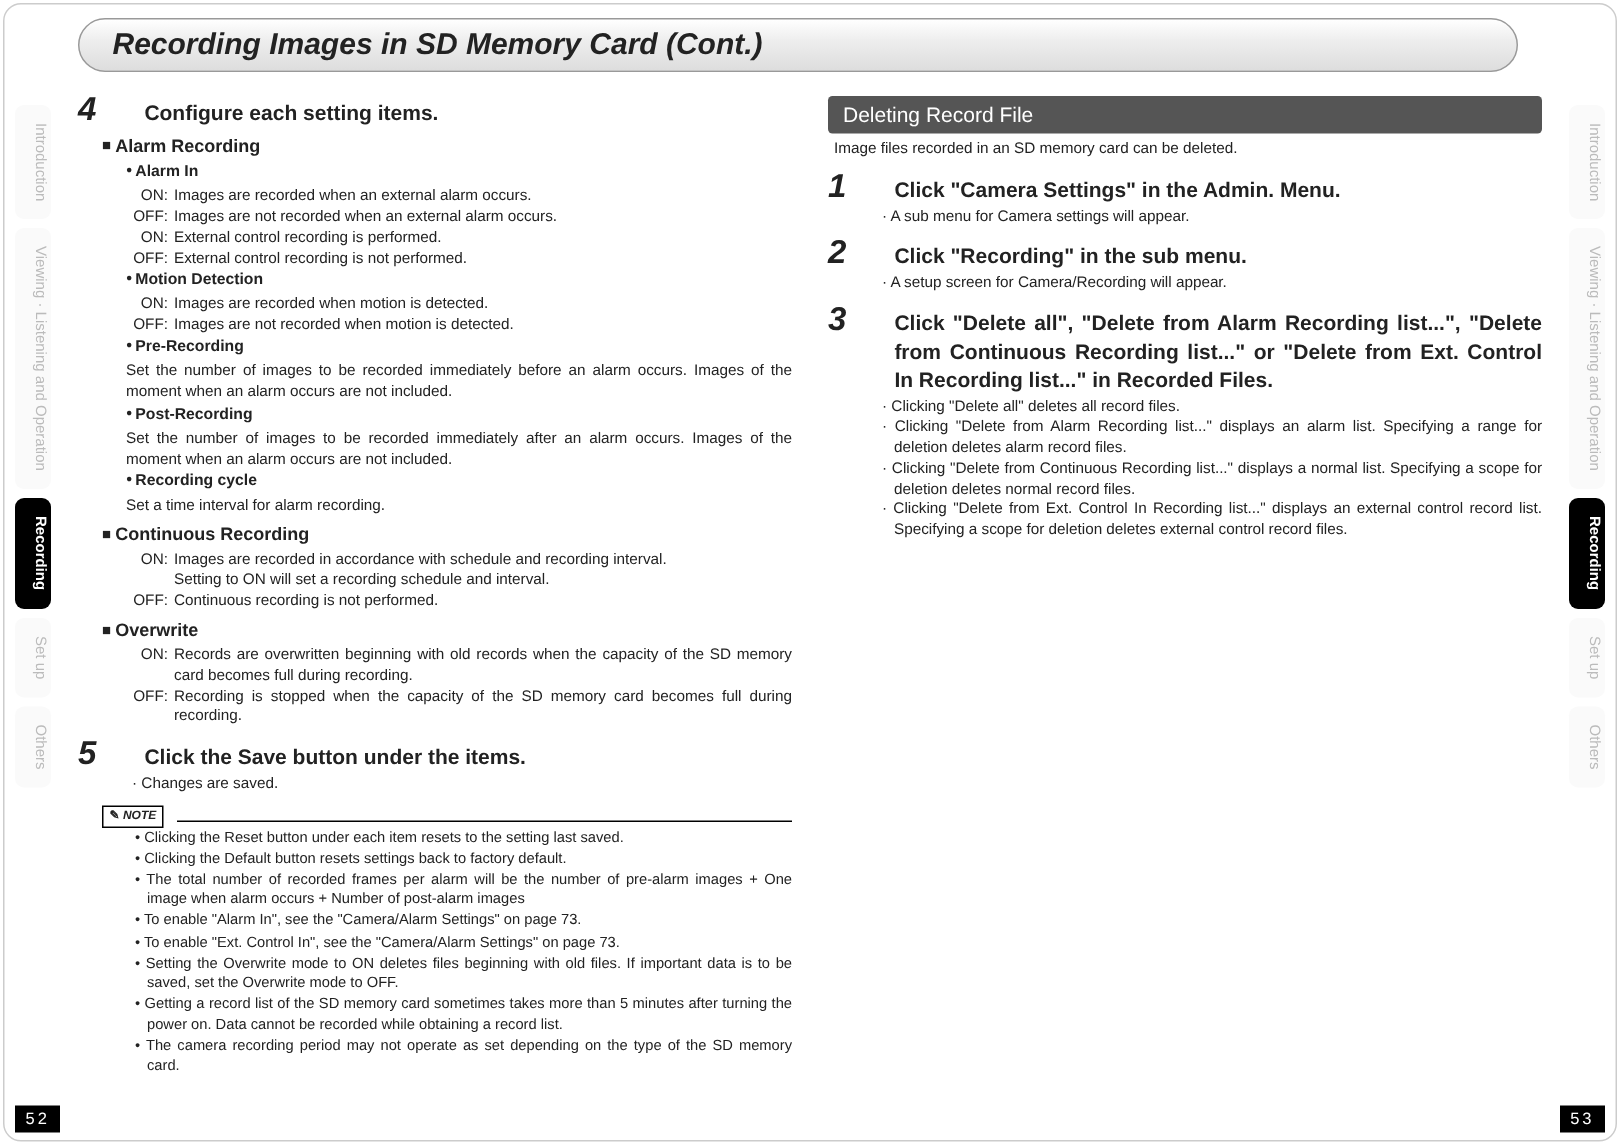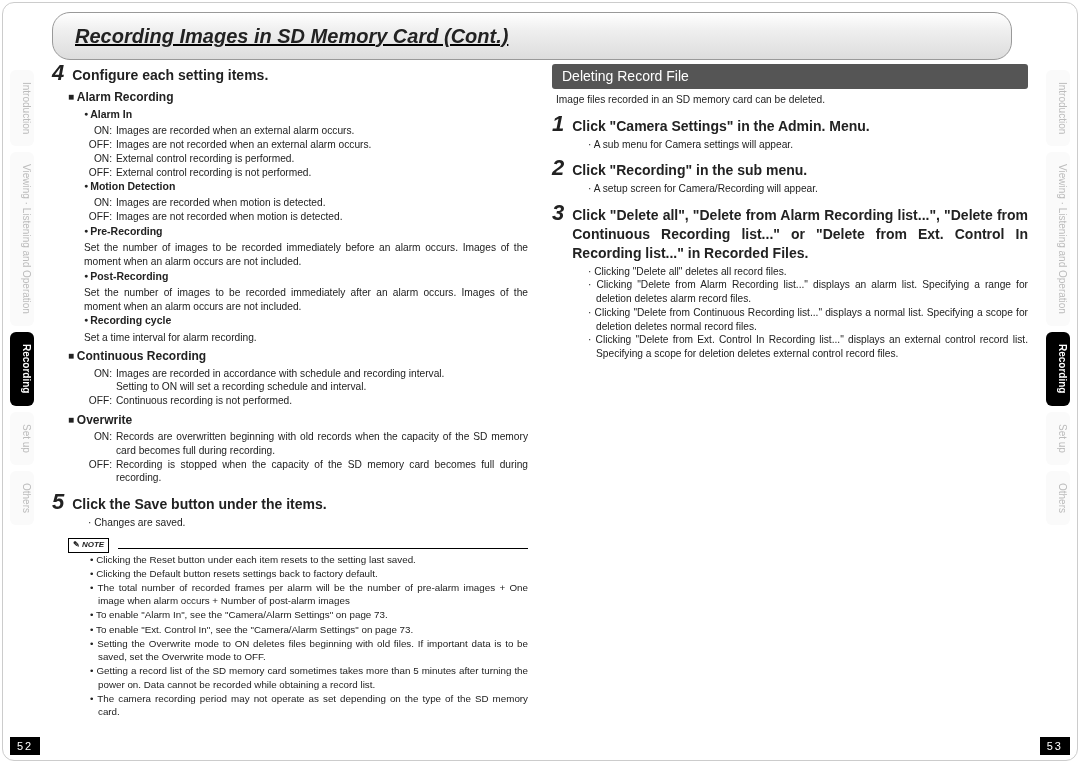--- a/index.html
+++ b/index.html
@@ -16,28 +16,27 @@
     top: 0; left: 0; right: 0; bottom: 0;
     border: 1px solid #ccc;
     border-radius: 12px;
     margin: 2px;
   }
   .title-bar {
     position: absolute;
     top: 12px;
     left: 52px;
     right: 68px;
-    height: 48px;
+    height: 36px;
     border: 1px solid #999;
     border-radius: 18px;
     background: linear-gradient(to bottom, #fff 0%, #eee 40%, #ddd 100%);
     display: flex;
     align-items: center;
     padding-left: 22px;
-    text-decoration: underline;
   }
   .title-bar span {
     font-size: 20px;
     font-weight: bold;
     font-style: italic;
     color: #222;
   }
   .side-tabs {
     position: absolute;
     top: 70px;
@@ -88,20 +87,21 @@
     font-size: 22px;
     font-weight: bold;
     font-style: italic;
     margin-right: 8px;
     line-height: 1;
   }
   .step-text {
     font-size: 14px;
     font-weight: bold;
     padding-top: 4px;
+    margin-left: 24px;
   }
   .h3 {
     font-size: 12px;
     font-weight: bold;
     margin: 4px 0 2px 16px;
   }
   .h3::before {
     content: "■ ";
     font-size: 10px;
     vertical-align: 1px;

